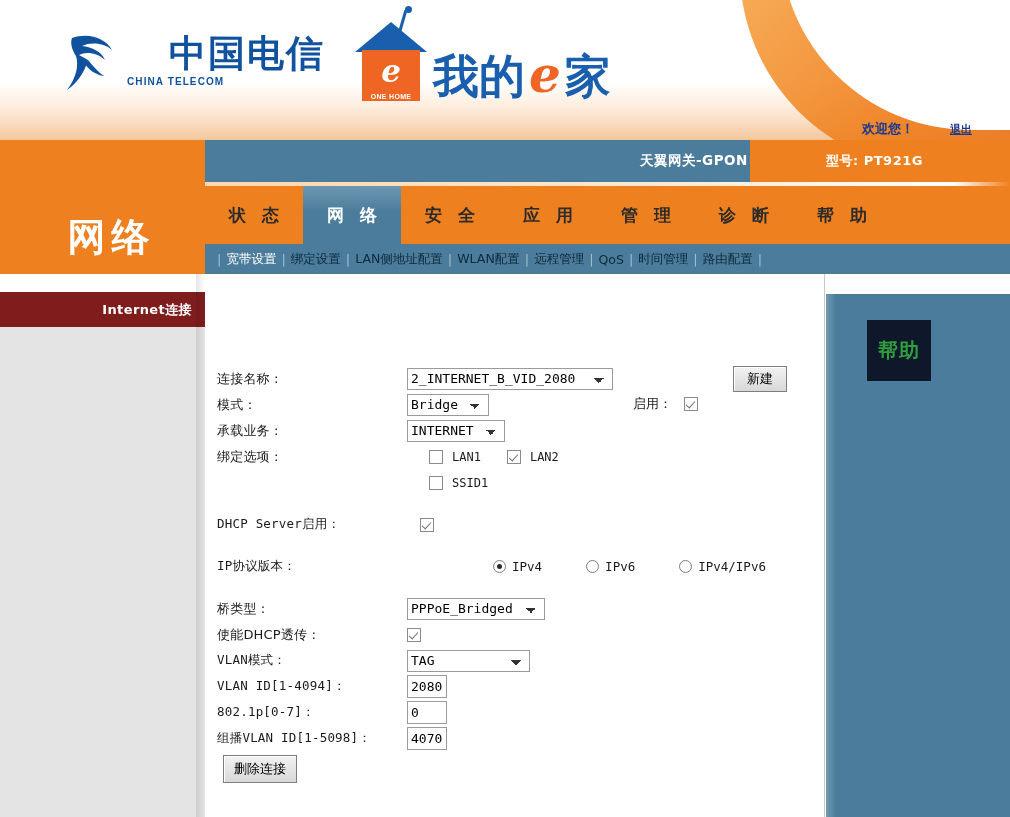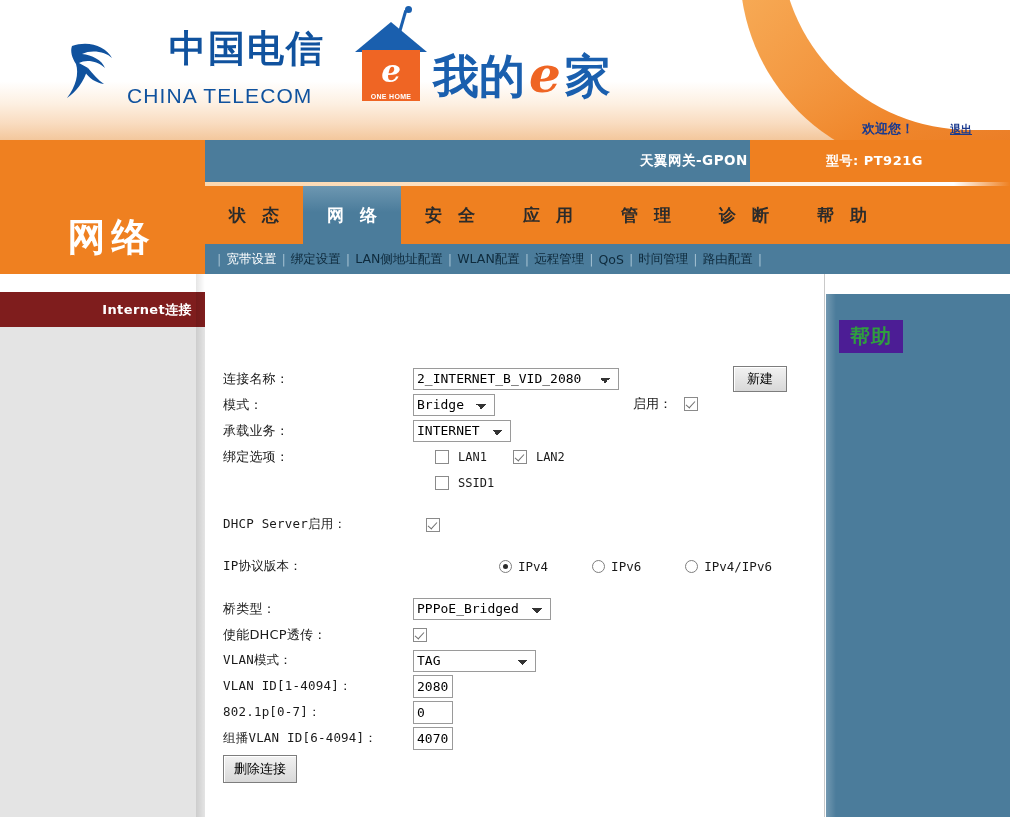--- a/index.html
+++ b/index.html
@@ -50,22 +50,22 @@
     position: relative;
   }
   .ct-text-wrap { display: flex; flex-direction: column; }
   .ct-cn {
     font-family: "DejaVu Sans", sans-serif;
     font-size: 37px; font-weight: bold; color: #10529e;
     letter-spacing: 2px; line-height: 1.05; margin-left: 42px;
   }
   .ct-en {
     font-family: "Liberation Sans", sans-serif;
-    font-size: 21px; font-weight: normal; color: #10529e;
-    letter-spacing: 1.1px; margin-top: 15px;
+    font-size: 10px; font-weight: bold; color: #10529e;
+    letter-spacing: 1.1px; margin-top: 3px;
   }
 
   
   .oh-logo {
     position: absolute; left: 355px; top: 22px;
     display: flex; align-items: flex-end; gap: 6px;
   }
   .oh-badge {
     position: relative; width: 72px; height: 82px;
   }
@@ -248,21 +248,21 @@
   }
 
   
   .content {
     position: absolute; left: 205px; top: 274px;
     width: 620px; height: 543px;
     background: #ffffff;
     border-right: 1px solid #c9c9c9;
   }
   .form {
-    position: absolute; left: 18px; top: 92px;
+    position: absolute; left: 12px; top: 92px;
     width: 590px;
   }
   .row {
     display: flex; align-items: center;
     min-height: 25px; margin-bottom: 1px;
   }
   .lbl {
     width: 190px; flex: none;
     font-family: "DejaVu Sans", sans-serif;
     font-size: 13px; color: #1a1a1a;
@@ -379,23 +379,23 @@
     position: absolute; left: 826px; top: 294px;
     width: 184px; height: 523px;
     background: #4b7c9b;
   }
   .help-gloss {
     position: absolute; left: 0; top: 0;
     width: 10px; height: 523px;
     background: linear-gradient(to right, rgba(255,255,255,.22), rgba(255,255,255,0));
   }
   .help-box {
-    position: absolute; left: 13px; top: 26px;
-    background: #4c1d95;
-    padding: 3px 11px;
+    position: absolute; left: 41px; top: 26px;
+    background: #0f172a;
+    padding: 17px 11px;
   }
   .help-box .hb {
     font-family: "DejaVu Sans", sans-serif;
     font-size: 20px; font-weight: bold; color: #2f9e3f;
     letter-spacing: 1px;
   }
 </style>
 </head>
 <body>
 
@@ -617,21 +617,21 @@
       </div>
 
       <div class="row">
         <div class="lbl lbl-mono">802.1p[0-7]：</div>
         <div class="ctl">
           <input class="txt" type="text" value="0" style="">
         </div>
       </div>
 
       <div class="row">
-        <div class="lbl lbl-mono">组播VLAN ID[6-4094]：</div>
+        <div class="lbl lbl-mono">组播VLAN ID[1-5098]：</div>
         <div class="ctl">
           <input class="txt" type="text" value="4070" style="">
         </div>
       </div>
 
     </div>
 
     <button class="btn btn-delete">删除连接</button>
   </div>
 

